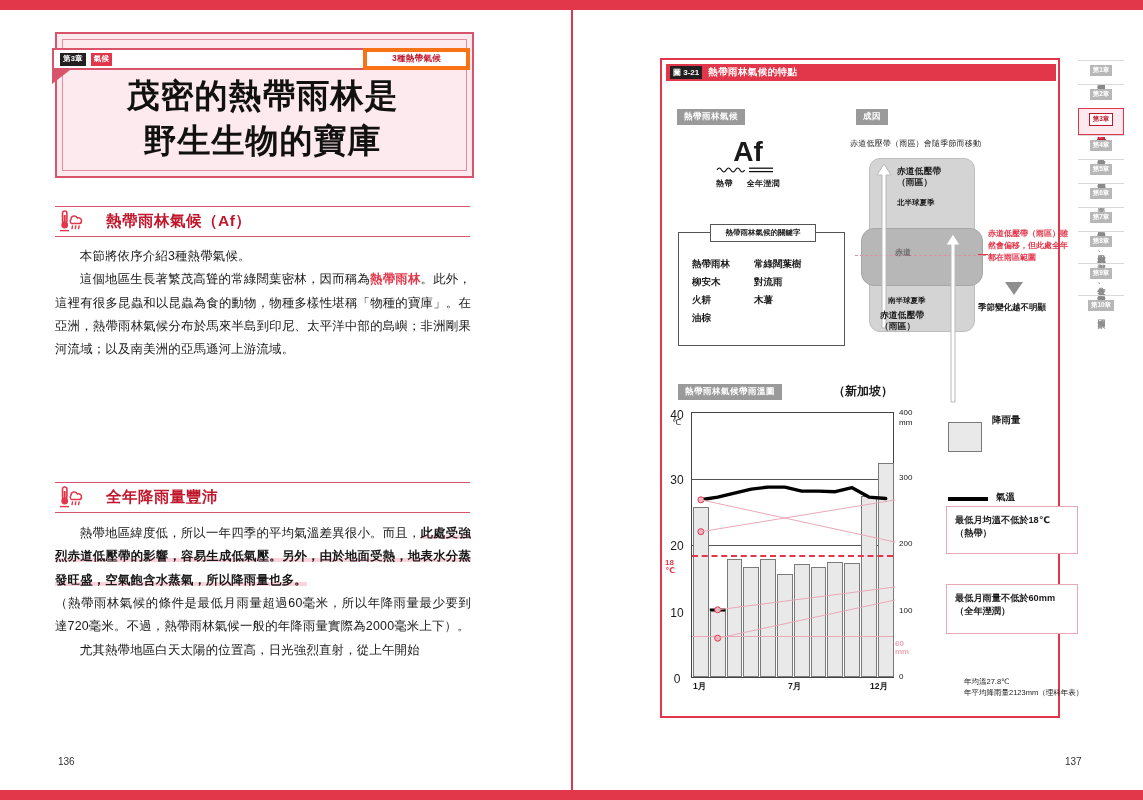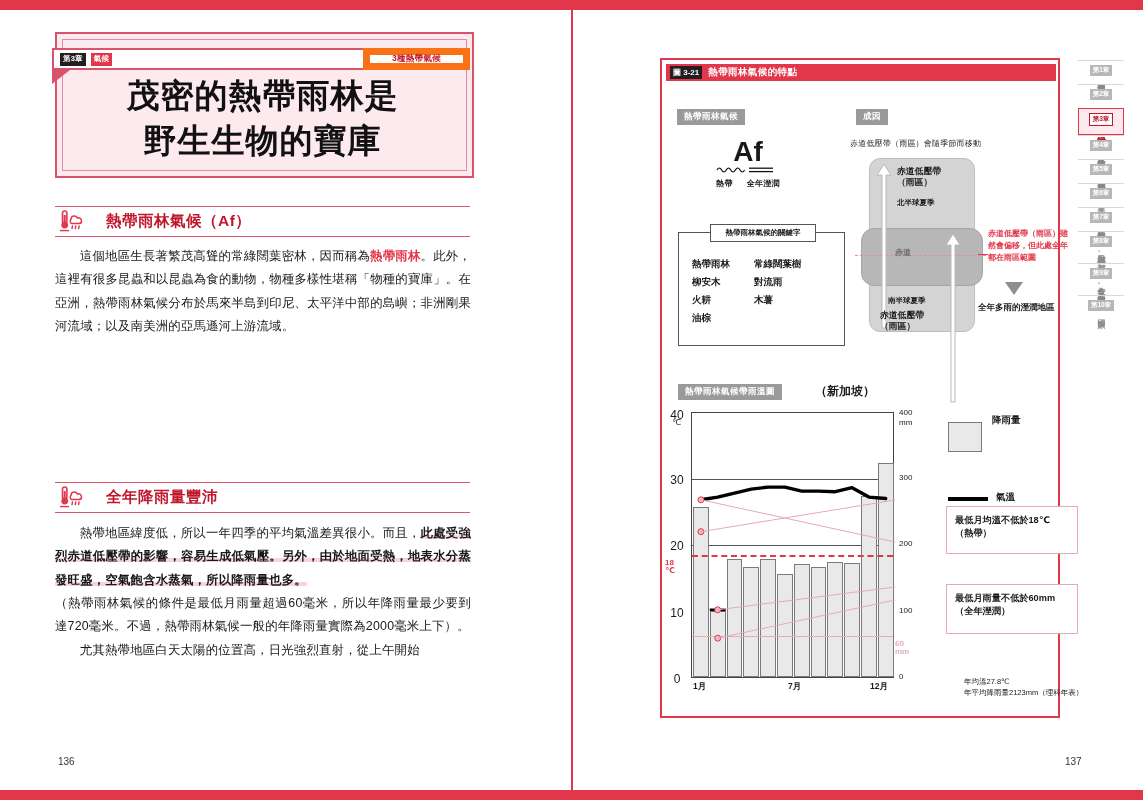--- a/index.html
+++ b/index.html
@@ -20,21 +20,21 @@
   .title-card{position:absolute;left:55px;top:22px;width:415px;height:142px;
     background:#fdeaee;border:2px solid #d8546b;}
   .title-card .inner{position:absolute;inset:5px;border:1px solid #e08ea0;}
   .chapter-tab{position:absolute;left:52px;top:38px;width:367px;height:22px;
     background:#ffffff;border:2px solid #d8546b;display:flex;align-items:center;gap:5px;padding-left:6px;box-sizing:border-box;}
   .tab-notch{position:absolute;left:52px;top:60px;width:18px;height:14px;
     background:#d8546b;clip-path:polygon(0 0,100% 0,0 100%);}
   .chip-dark{background:#231f20;color:#fff;font-size:7.5px;font-weight:bold;padding:1.5px 3px;letter-spacing:.2px;}
   .chip-red{background:#e2374b;color:#fff;font-size:7.5px;font-weight:bold;padding:1.5px 3px;letter-spacing:.2px;}
   .sec-tab{position:absolute;left:363px;top:38px;width:107px;height:22px;background:#ffffff;
-    border:7px solid #f97316;display:flex;align-items:center;justify-content:center;box-sizing:border-box;}
+    border:4px solid #f97316;display:flex;align-items:center;justify-content:center;box-sizing:border-box;}
   .sec-tab span{font-size:8.5px;font-weight:bold;color:#c0172c;letter-spacing:.3px;}
   .bigtitle{position:absolute;left:55px;top:64px;width:415px;text-align:center;
     font-size:33px;font-weight:bold;line-height:1.35;color:#111;letter-spacing:1px;
     font-family:"DejaVu Sans","Liberation Sans",sans-serif;}
 
   
   .heading{position:absolute;left:55px;width:415px;}
   .heading .rule-top{border-top:1px solid #d8546b;}
   .heading .rule-bot{border-bottom:1px solid #d8546b;margin-top:2px;}
   .heading .row{display:flex;align-items:center;gap:19px;padding:3px 0 2px 4px;}
@@ -84,21 +84,21 @@
   .band-txt{position:absolute;font-size:8.8px;font-weight:bold;line-height:1.25;}
   .band-sub{position:absolute;font-size:7.5px;font-weight:bold;}
   .redtext{position:absolute;left:988px;top:228px;width:80px;font-size:8px;color:#e2374b;
     line-height:1.5;font-weight:bold;}
   .tick-red{position:absolute;left:978px;top:253px;width:10px;border-top:1px solid #e2374b;}
   .dnarrow{position:absolute;left:1005px;top:278px;width:0;height:0;border-left:9px solid transparent;
     border-right:9px solid transparent;border-top:13px solid #8e8e8e;}
   .wet-lbl{position:absolute;left:978px;top:296px;font-size:8.5px;font-weight:bold;}
 
   
-  .chart-head{position:absolute;left:678px;top:383px;display:flex;align-items:center;gap:5px;}
+  .chart-head{position:absolute;left:678px;top:383px;display:flex;align-items:center;gap:23px;}
   .chart-head .sub{font-size:12px;font-weight:bold;margin-left:28px;}
   .plot{position:absolute;left:694px;top:412px;width:224px;height:272px;
     border-left:1px solid #444;border-bottom:1px solid #444;border-right:1px solid #444;box-sizing:border-box;}
   .plot .top-rule{position:absolute;left:0;top:0;width:100%;border-top:1px solid #444;}
   .grid{position:absolute;left:0;width:100%;border-top:1px solid #555;}
   .bar{position:absolute;bottom:0;background:#e9e9e9;border:1px solid #7a7a7a;box-sizing:border-box;}
   .ylab{position:absolute;font-size:12px;text-align:center;}
   .ylabR{position:absolute;font-size:8px;}
   .xlab{position:absolute;font-size:8.5px;font-weight:bold;}
   .unit{position:absolute;font-size:8px;}
@@ -166,20 +166,21 @@
             </g>
             <line x1="1" y1="20.6" x2="10" y2="20.6" stroke="#e2374b" stroke-width="1.4"></line>
           </svg>
         </span>
         <span class="htext">熱帶雨林氣候（Af）</span>
       </div>
       <div class="rule-bot"></div>
     </div>
 
     <div class="bodytext" style="top:235px;">
+      <p><span>本節將依序介紹3種熱帶氣候。</span></p>
       <p>這個地區生長著繁茂高聳的常綠闊葉密林，因而稱為<span class="em-red">熱帶雨林</span>。此外，這裡有很多昆蟲和以昆蟲為食的動物，物種多樣性堪稱「物種的寶庫」。在亞洲，熱帶雨林氣候分布於馬來半島到印尼、太平洋中部的島嶼；非洲剛果河流域；以及南美洲的亞馬遜河上游流域。</p>
     </div>
 
     <div class="heading" style="top:472px;">
       <div class="rule-top"></div>
       <div class="row">
         <span class="ico-thermo">
           <svg width="28" height="22" viewBox="0 0 28 22">
             <rect x="3.5" y="1" width="4.4" height="12" rx="2.2" fill="none" stroke="#e2374b" stroke-width="1.6"></rect>
             <circle cx="5.7" cy="15" r="3.4" fill="#e2374b"></circle>
@@ -272,21 +273,21 @@
     <div class="band-sub" style="left:324px;top:188px;">北半球夏季</div>
     <div class="band-sub" style="left:315px;top:286px;">南半球夏季</div>
     <div class="band-txt" style="left:307px;top:300px;">
       <div>赤道低壓帶</div>
       <div>（雨區）</div>
     </div>
 
     <div class="tick-red" style="left:405px;top:244px;"></div>
     <div class="redtext" style="left:415px;top:218px;width:86px;">赤道低壓帶（雨區）雖然會偏移，但此處全年都在雨區範圍</div>
     <div class="dnarrow" style="left:432px;top:272px;"></div>
-    <div class="wet-lbl" style="left:405px;top:292px;">全年多雨的溼潤地區</div>
+    <div class="wet-lbl" style="left:405px;top:292px;">季節變化越不明顯</div>
 
     <div class="chart-head" style="left:105px;top:373px;">
       <span class="gray-tag">熱帶雨林氣候帶雨溫圖</span>
       <span class="sub">（新加坡）</span>
     </div>
 
     <div class="ylab" style="left:93px;top:398px;width:22px;">40</div>
     <div class="unit" style="left:99px;top:408px;">℃</div>
     <div class="ylab" style="left:93px;top:463px;width:22px;">30</div>
     <div class="ylab" style="left:93px;top:529px;width:22px;">20</div>

